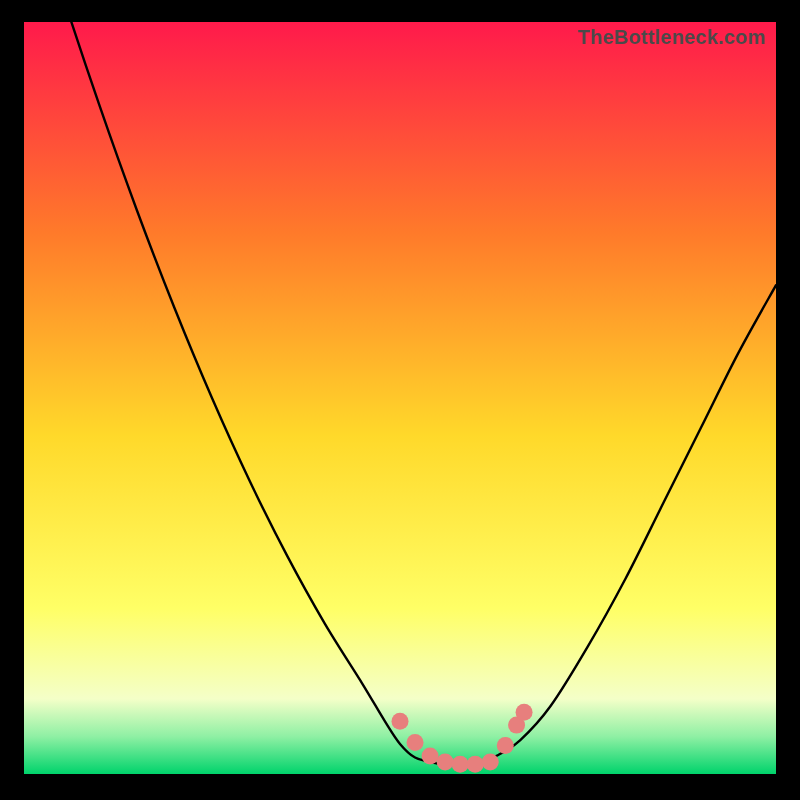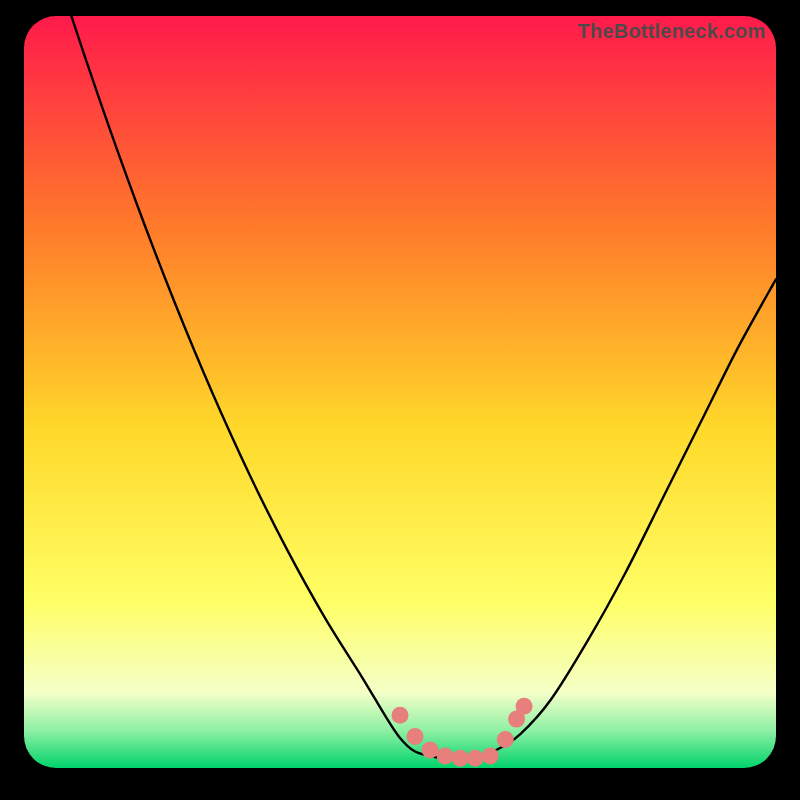--- a/index.html
+++ b/index.html
@@ -15,25 +15,24 @@
     position: absolute;
     left: 0;
     top: 0;
     width: 800px;
     height: 800px;
     background: #000;
   }
   .plot {
     position: absolute;
     left: 24px;
-    top: 16px;
+    top: 22px;
     width: 752px;
     height: 752px;
     overflow: hidden;
-    border-radius: 32px;
   }
   .watermark {
     position: absolute;
     top: 4px;
     right: 10px;
     color: #4a4a4a;
     font-size: 20px;
     font-weight: 600;
     letter-spacing: 0.2px;
     z-index: 10;

